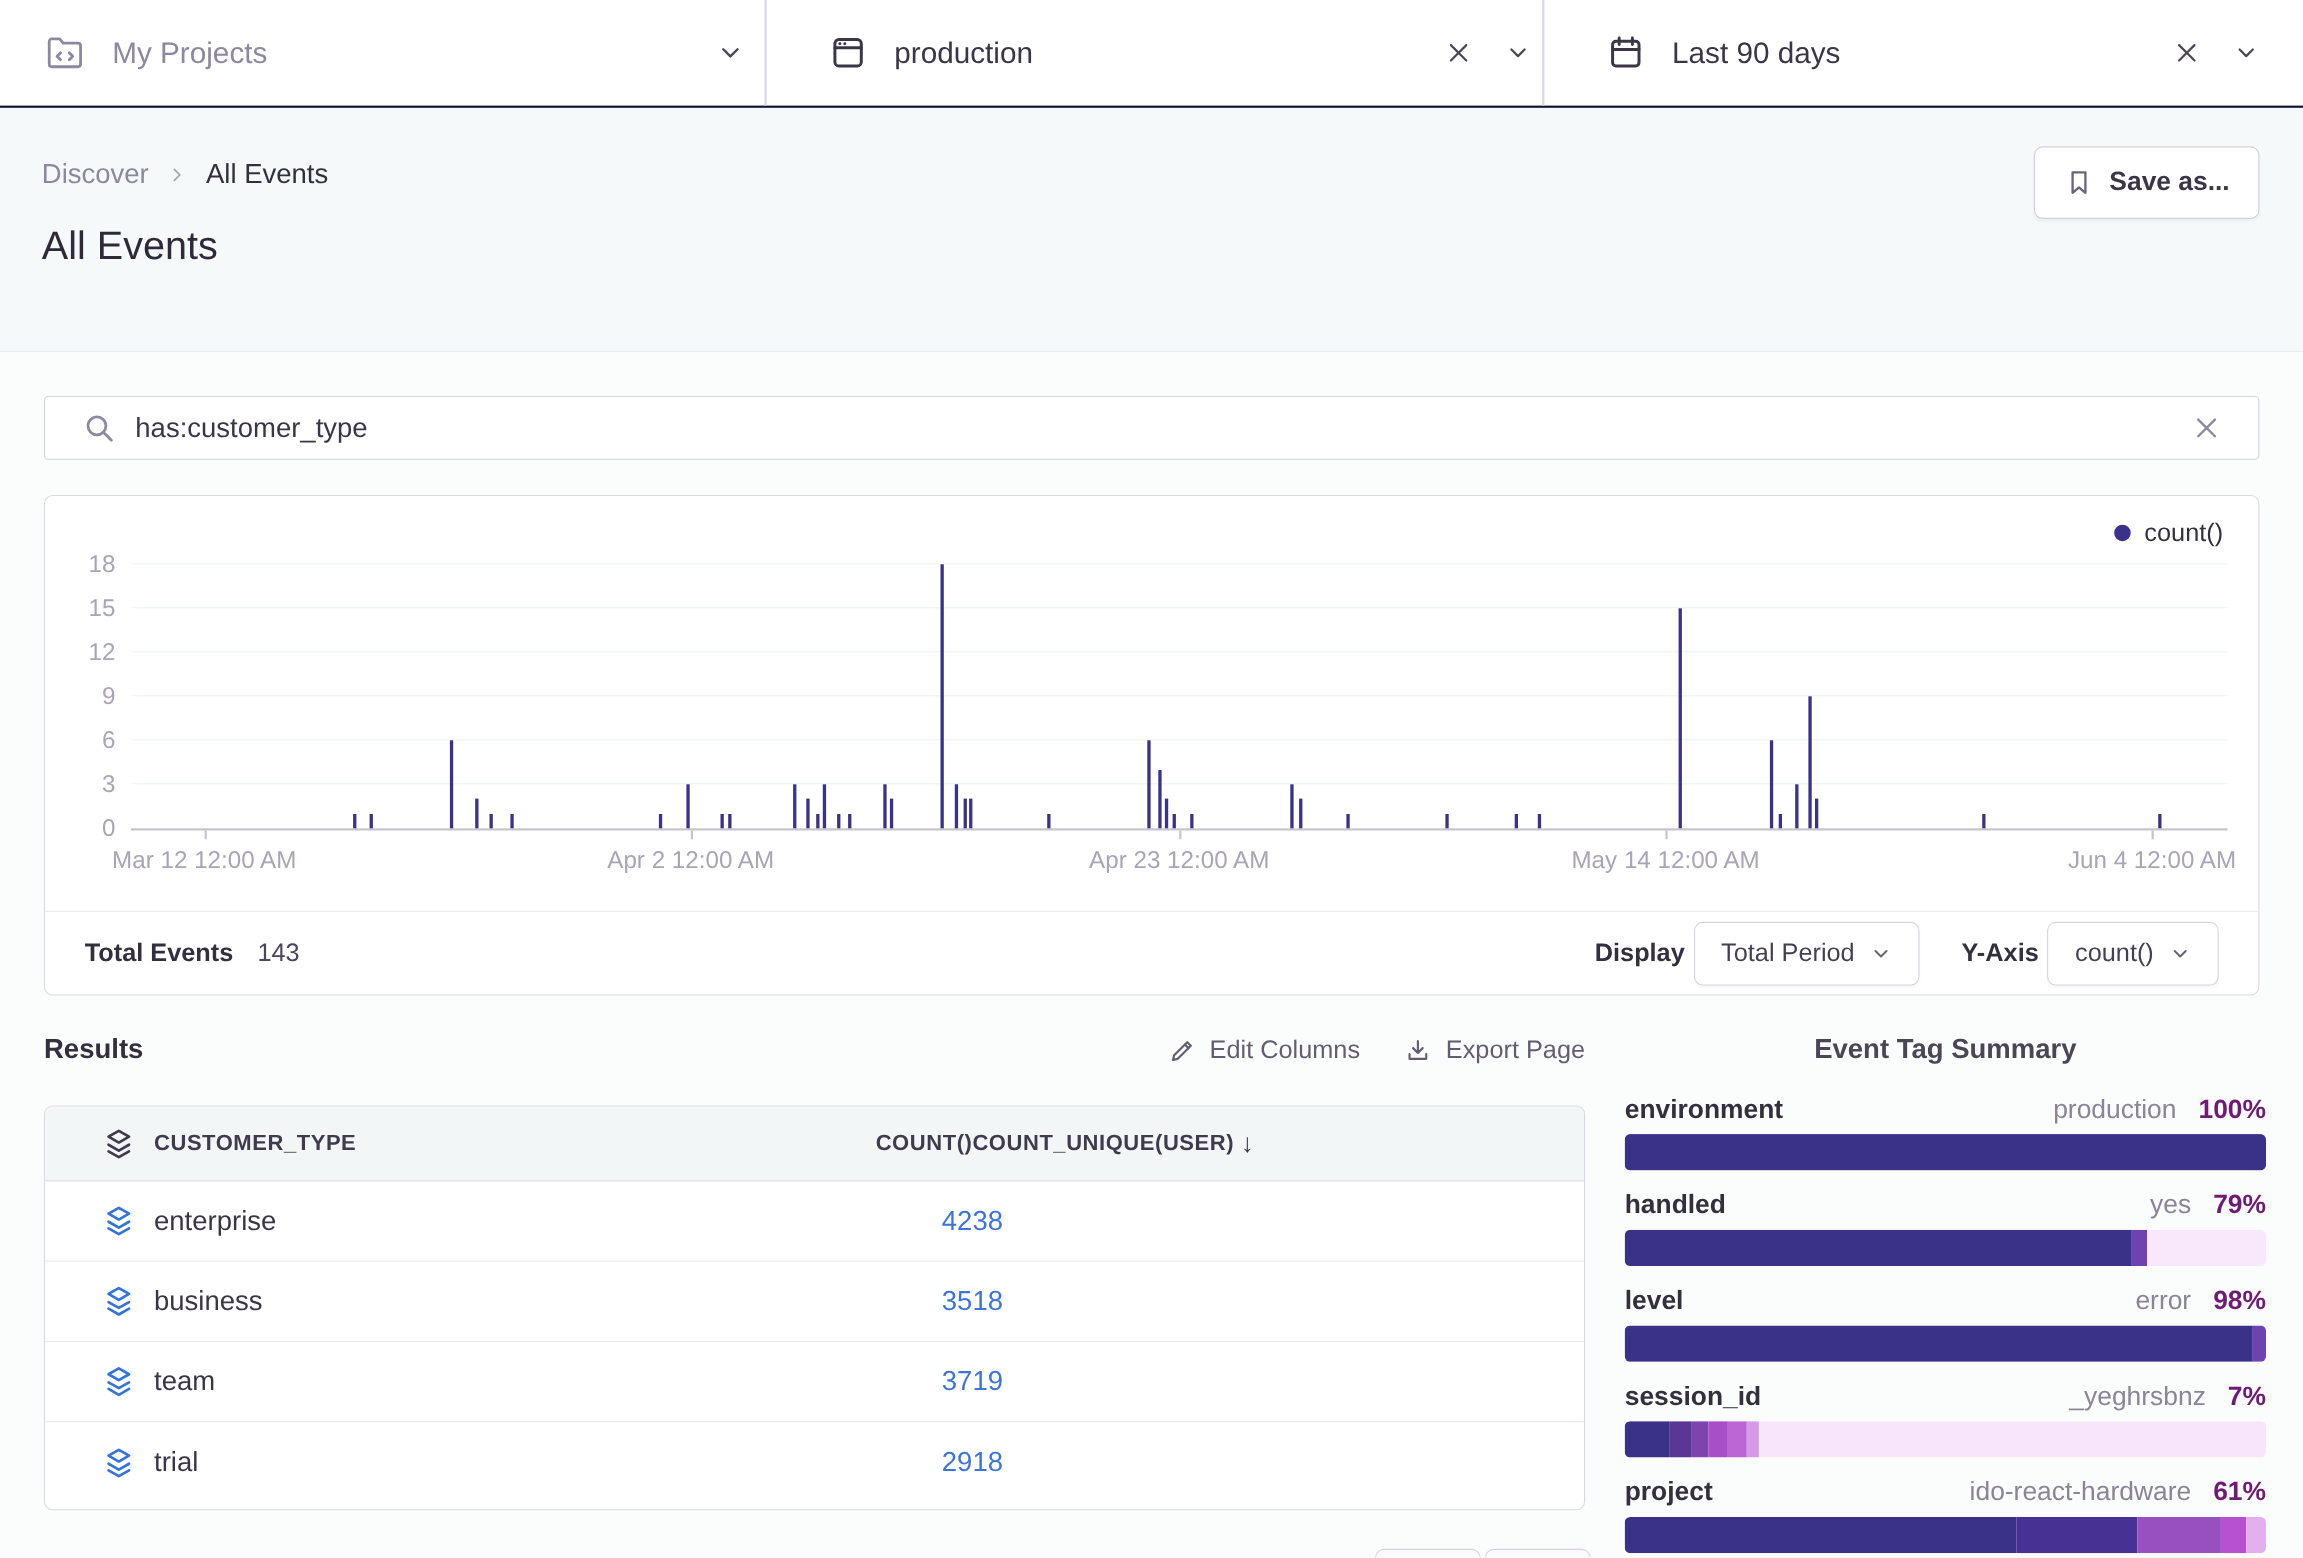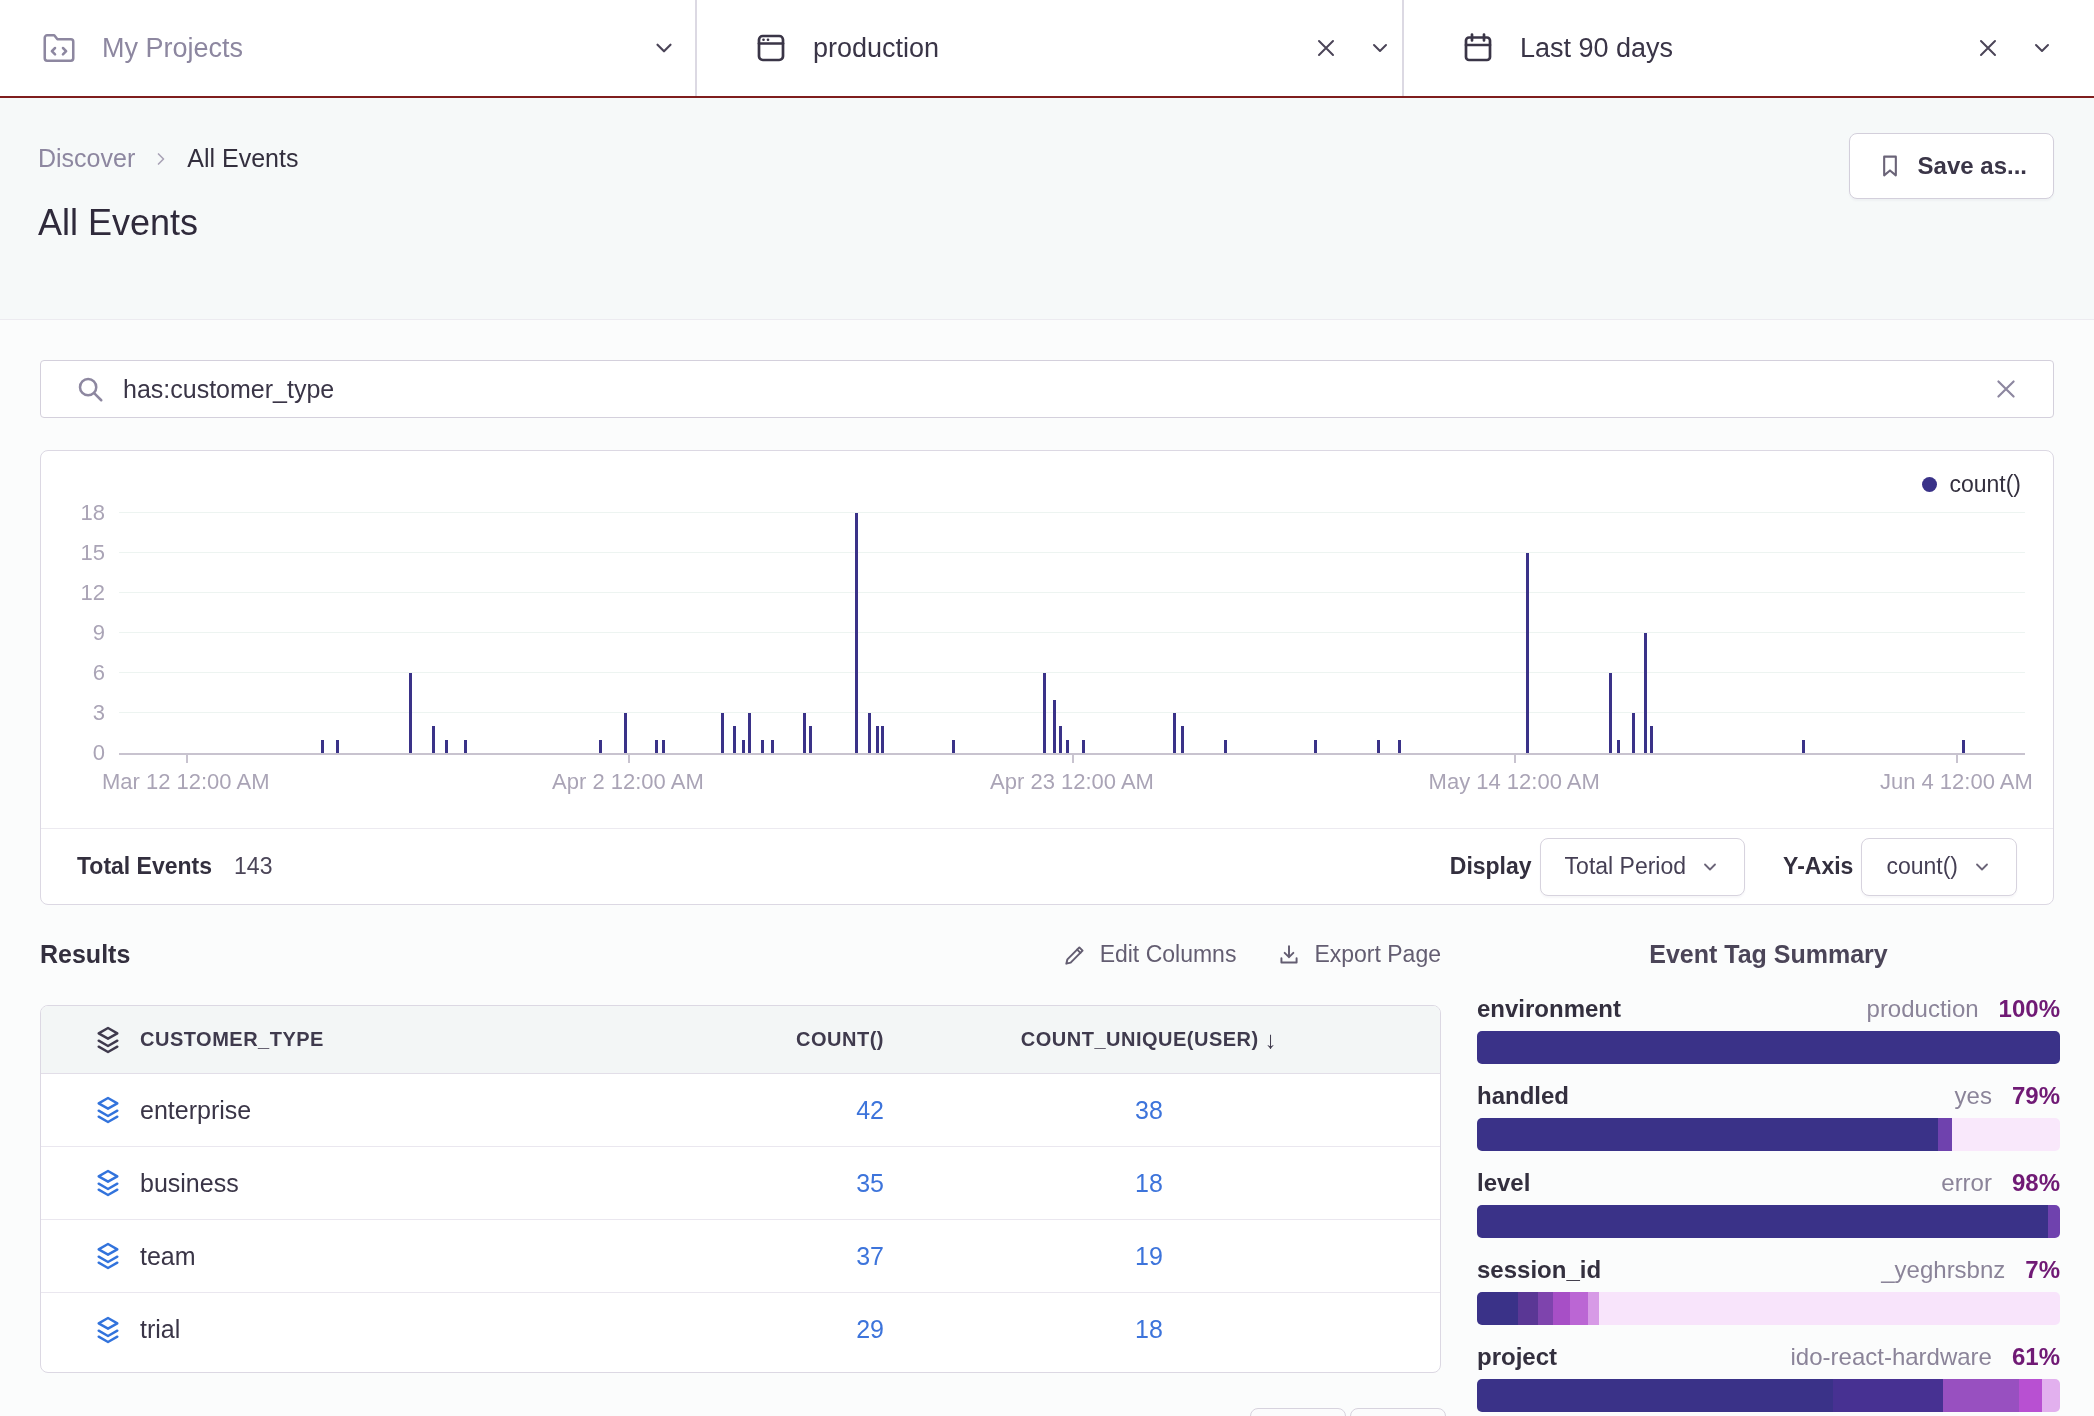--- a/index.html
+++ b/index.html
@@ -3,21 +3,21 @@
 <meta charset="utf-8">
 <style>
   html,body{margin:0;padding:0;overflow:hidden;}
   body{width:2094px;height:1416px;position:relative;background:#fbfcfc;
        font-family:"Liberation Sans",sans-serif;color:#332f3e;}
   svg{display:block;}
   .icon{flex:0 0 auto;display:inline-flex;align-items:center;justify-content:center;}
 
   
   .topbar{position:absolute;top:0;left:0;width:2094px;height:96px;background:#fff;
-          border-bottom:2px solid #7f1d1d;display:flex;z-index:5;}
+          border-bottom:2px solid #0f172a;display:flex;z-index:5;}
   .tb-sec{display:flex;align-items:center;position:relative;}
   .tb-sec + .tb-sec{border-left:2px solid #dcd9e3;}
   .tb-sec1{width:695px;padding-left:40px;box-sizing:border-box;}
   .tb-sec2{width:707px;padding-left:56px;box-sizing:border-box;}
   .tb-sec3{flex:1;padding-left:56px;padding-right:40px;box-sizing:border-box;}
   .tb-label{font-size:27px;margin-left:24px;white-space:nowrap;}
   .tb-muted{color:#8d87a0;}
   .tb-dark{color:#3a3547;font-weight:500;}
   .tb-right{margin-left:auto;display:flex;align-items:center;gap:30px;}
   .tb-sec1 .tb-right{margin-right:18px;}
@@ -78,21 +78,21 @@
                border:1px solid #dcd8e3;border-radius:8px;box-sizing:border-box;overflow:hidden;}
   .t-header{height:68px;background:#f3f6f6;border-bottom:1px solid #e2dee8;display:flex;
             align-items:center;padding:0 26px 0 35px;box-sizing:border-box;
             font-size:20px;font-weight:bold;color:#3f3a4d;letter-spacing:.5px;}
   .t-row{height:73px;display:flex;align-items:center;padding:0 26px 0 35px;box-sizing:border-box;
          border-bottom:1px solid #eae7ef;font-size:25px;color:#3a3547;}
   .t-row:last-child{border-bottom:none;}
   .col-icon{width:64px;}
   .col-name{flex:1;}
   .col-count{width:250px;text-align:right;}
-  .col-unique{width:530px;text-align:right;display:flex;justify-content:center;align-items:center;gap:6px;}
+  .col-unique{width:530px;text-align:right;display:flex;justify-content:flex-start;align-items:center;gap:6px;}
   .num-link{color:#3d74db;cursor:pointer;}
   .sort-arrow{font-size:24px;color:#3f3a4d;}
 
   .pagination{position:absolute;left:1250px;top:1408px;display:flex;gap:4px;}
   .page-btn{width:94px;height:44px;background:#fbfbfc;border:1px solid #d7d3de;border-radius:8px;
             display:flex;align-items:center;justify-content:center;font-size:22px;color:#6b6478;cursor:pointer;}
 
   
   .tag-summary{position:absolute;left:1477px;top:940px;width:583px;}
   .ts-heading{font-size:25px;font-weight:bold;color:#4b4558;margin-bottom:26px;text-align:center;}

